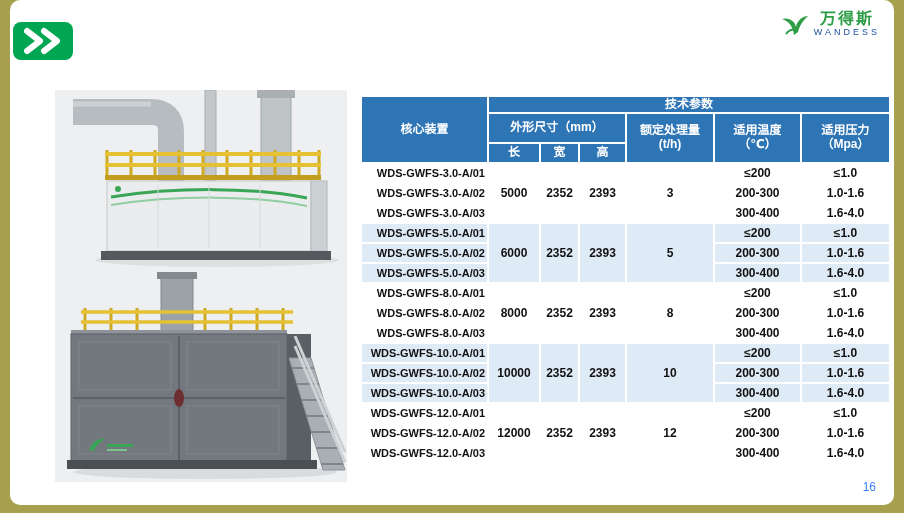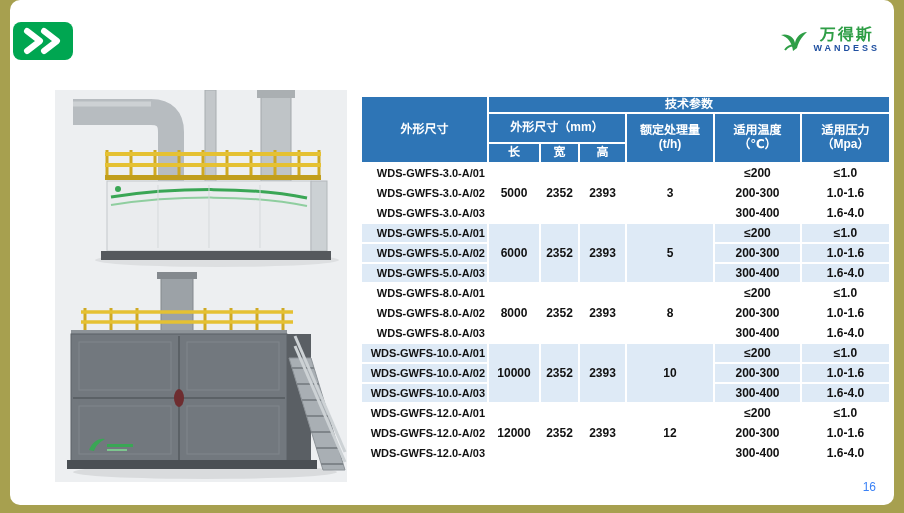--- a/index.html
+++ b/index.html
@@ -11,24 +11,24 @@
   }
   .slide {
     position:absolute; left:10px; right:10px; top:0; bottom:8px;
     background:#ffffff; border-radius:10px;
   }
   .badge { position:absolute; left:3px; top:22px; width:60px; height:38px; }
   .slide-title {
     position:absolute; left:78px; top:29px;
     font-size:17px; font-weight:bold; color:#1a1a1a; letter-spacing:1px;
   }
-  .logo { position:absolute; right:14px; top:10px; display:flex; align-items:center; gap:5px;margin-top:16px; }
+  .logo { position:absolute; right:14px; top:10px; display:flex; align-items:center; gap:5px; }
   .logo-text { display:flex; flex-direction:column; align-items:center; }
   .logo-cn { color:#2e9e46; font-weight:bold; font-size:16px; letter-spacing:2px; line-height:1.1; }
-  .logo-en { color:#1f4fa0; font-size:9px; font-weight:bold; letter-spacing:3px; line-height:1.1; }
+  .logo-en { color:#1f4fa0; font-size:9px; font-weight:normal; letter-spacing:3px; line-height:1.1; }
   .equipment { position:absolute; left:45px; top:90px; width:292px; }
   .equipment svg { display:block; }
   .spec-table {
     position:absolute; left:350px; top:95px;
     border-collapse:collapse; table-layout:fixed; width:529px;
     font-size:12px; color:#111;
   }
   .spec-table th, .spec-table td { border:2px solid #ffffff; padding:0 2px; }
   .spec-table thead th {
     background:#2E75B6; color:#ffffff; font-weight:bold;
@@ -167,21 +167,21 @@
       <col style="width:127px">
         <col style="width:52px">
         <col style="width:39px">
         <col style="width:47px">
       <col style="width:88px">
         <col style="width:87px">
         <col style="width:89px">
     </colgroup>
     <thead>
       <tr class="row-tech">
-        <th rowspan="3">外形尺寸</th>
+        <th rowspan="3">核心装置</th>
         <th colspan="6">技术参数</th>
       </tr>
       <tr class="row-mid">
         <th colspan="3">外形尺寸（mm）</th>
         <th rowspan="2">
           <div>额定处理量</div>
           <div>(t/h)</div>
         </th>
         <th rowspan="2">
           <div>适用温度</div>

